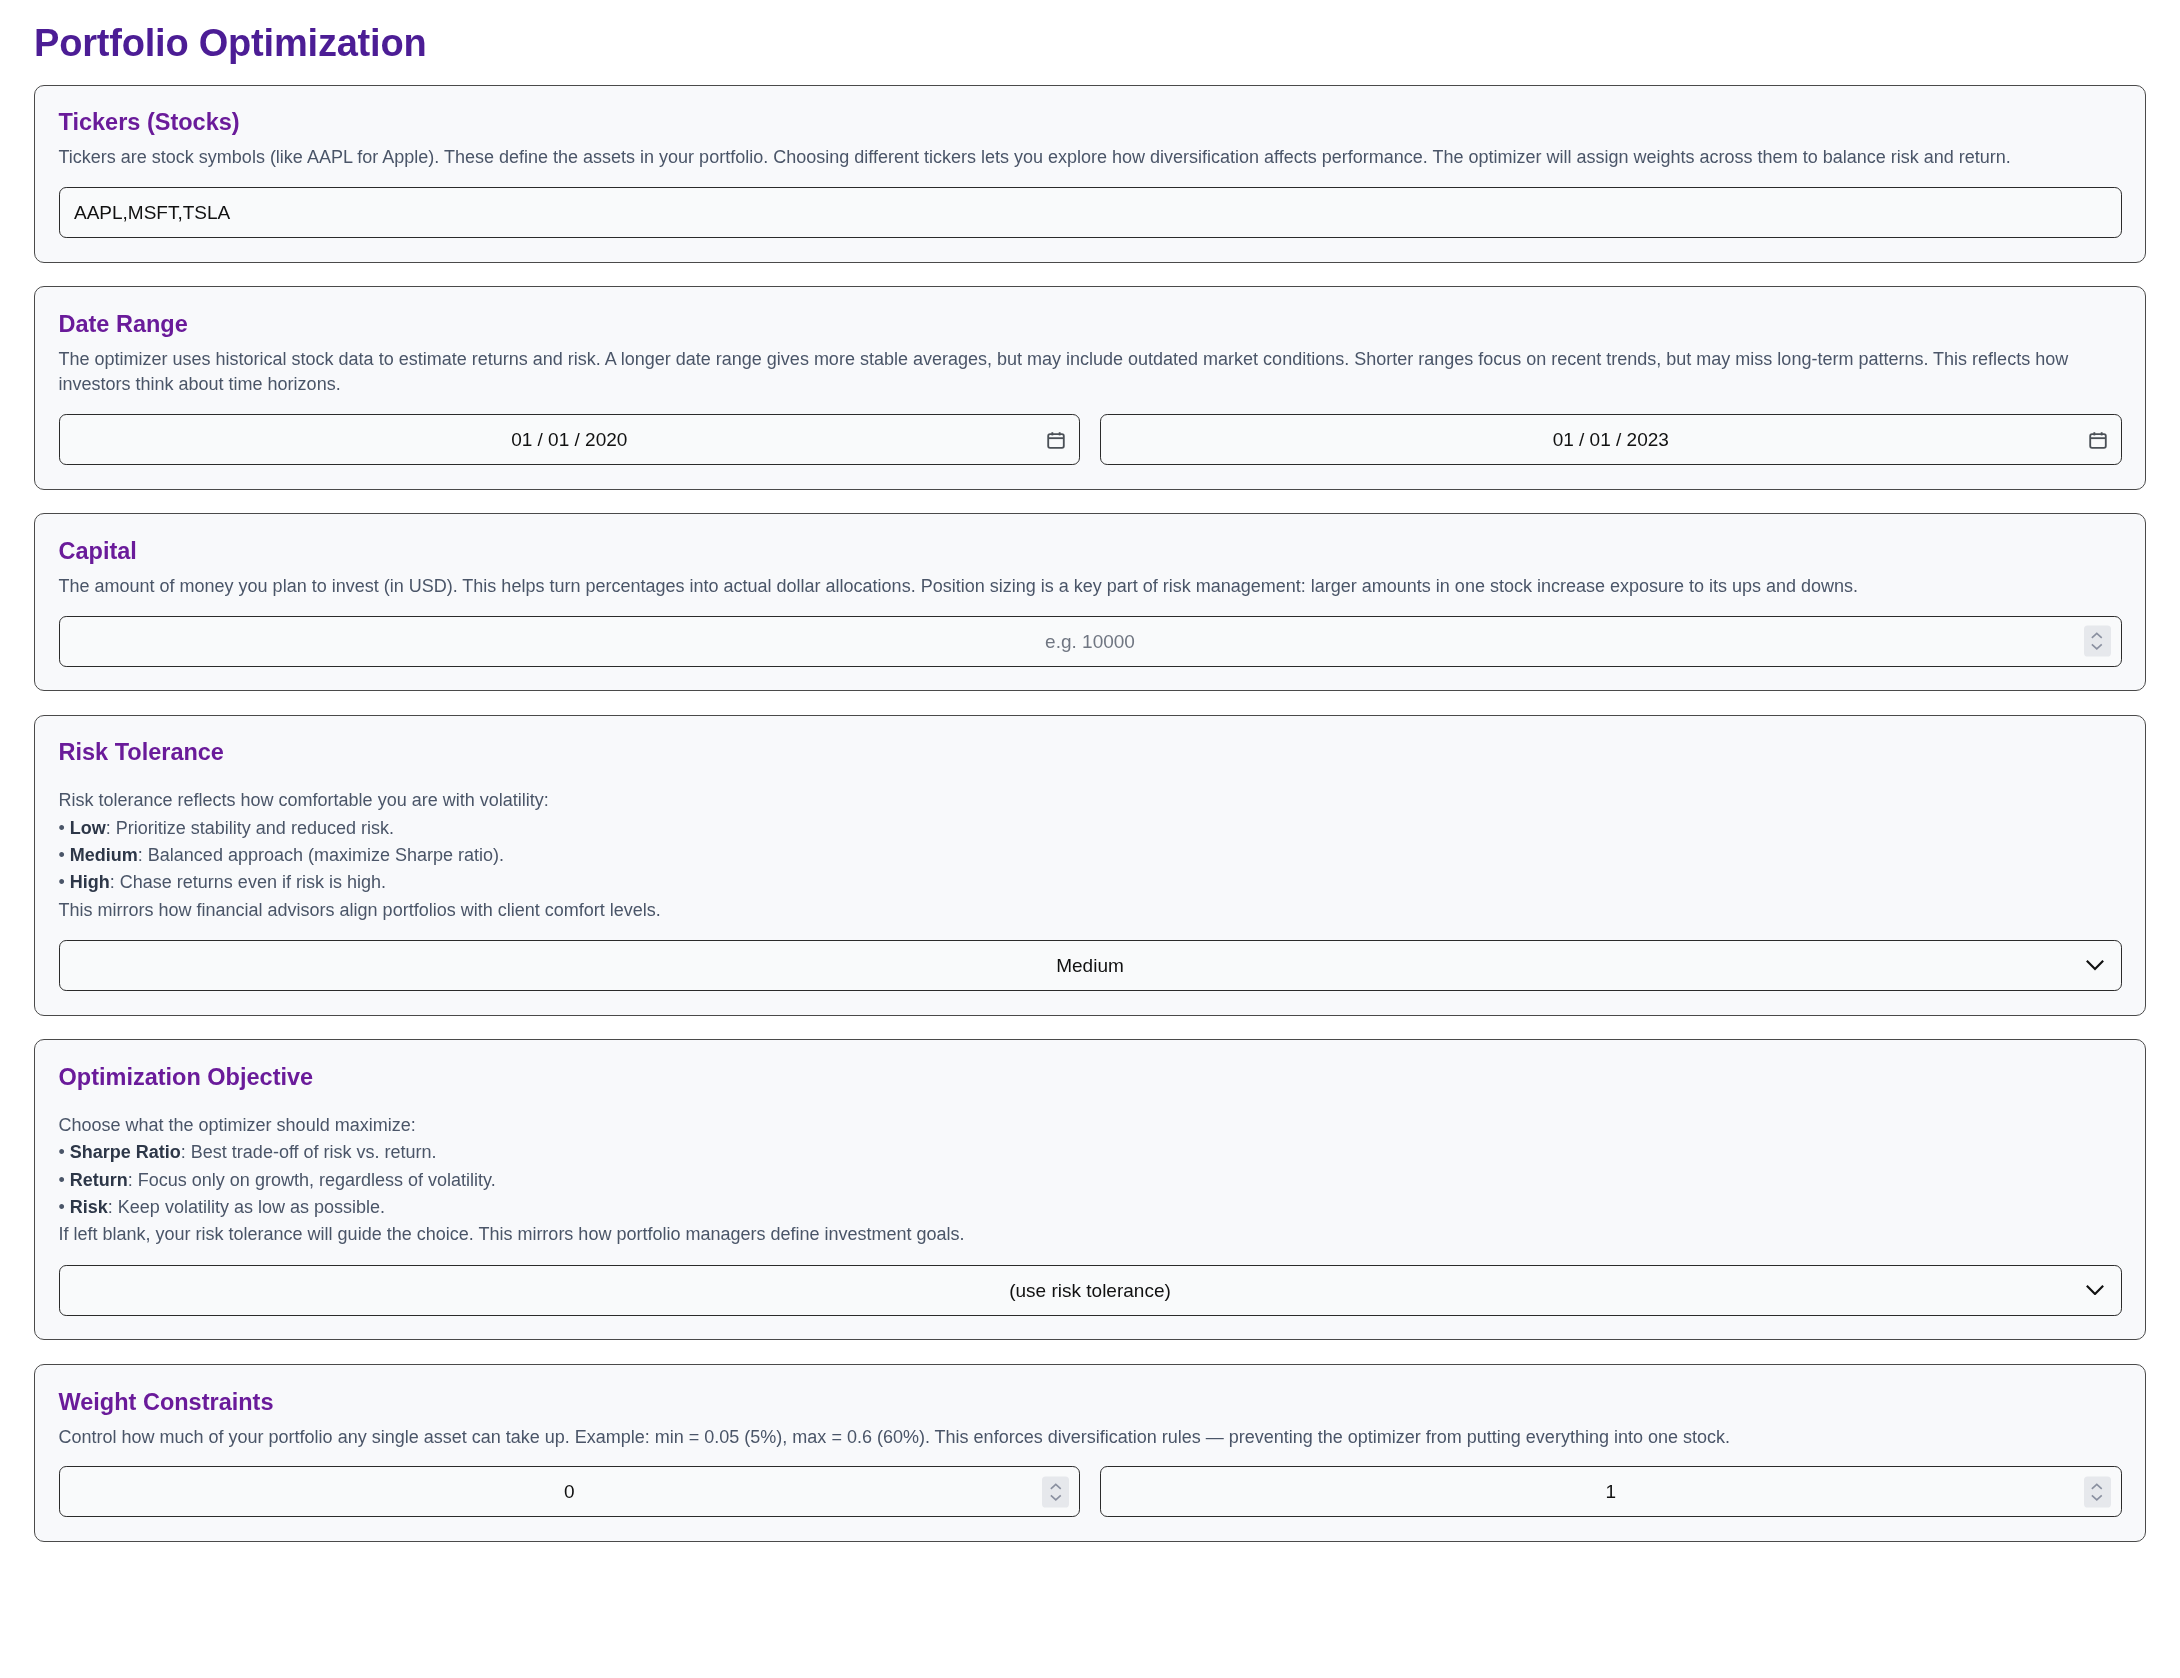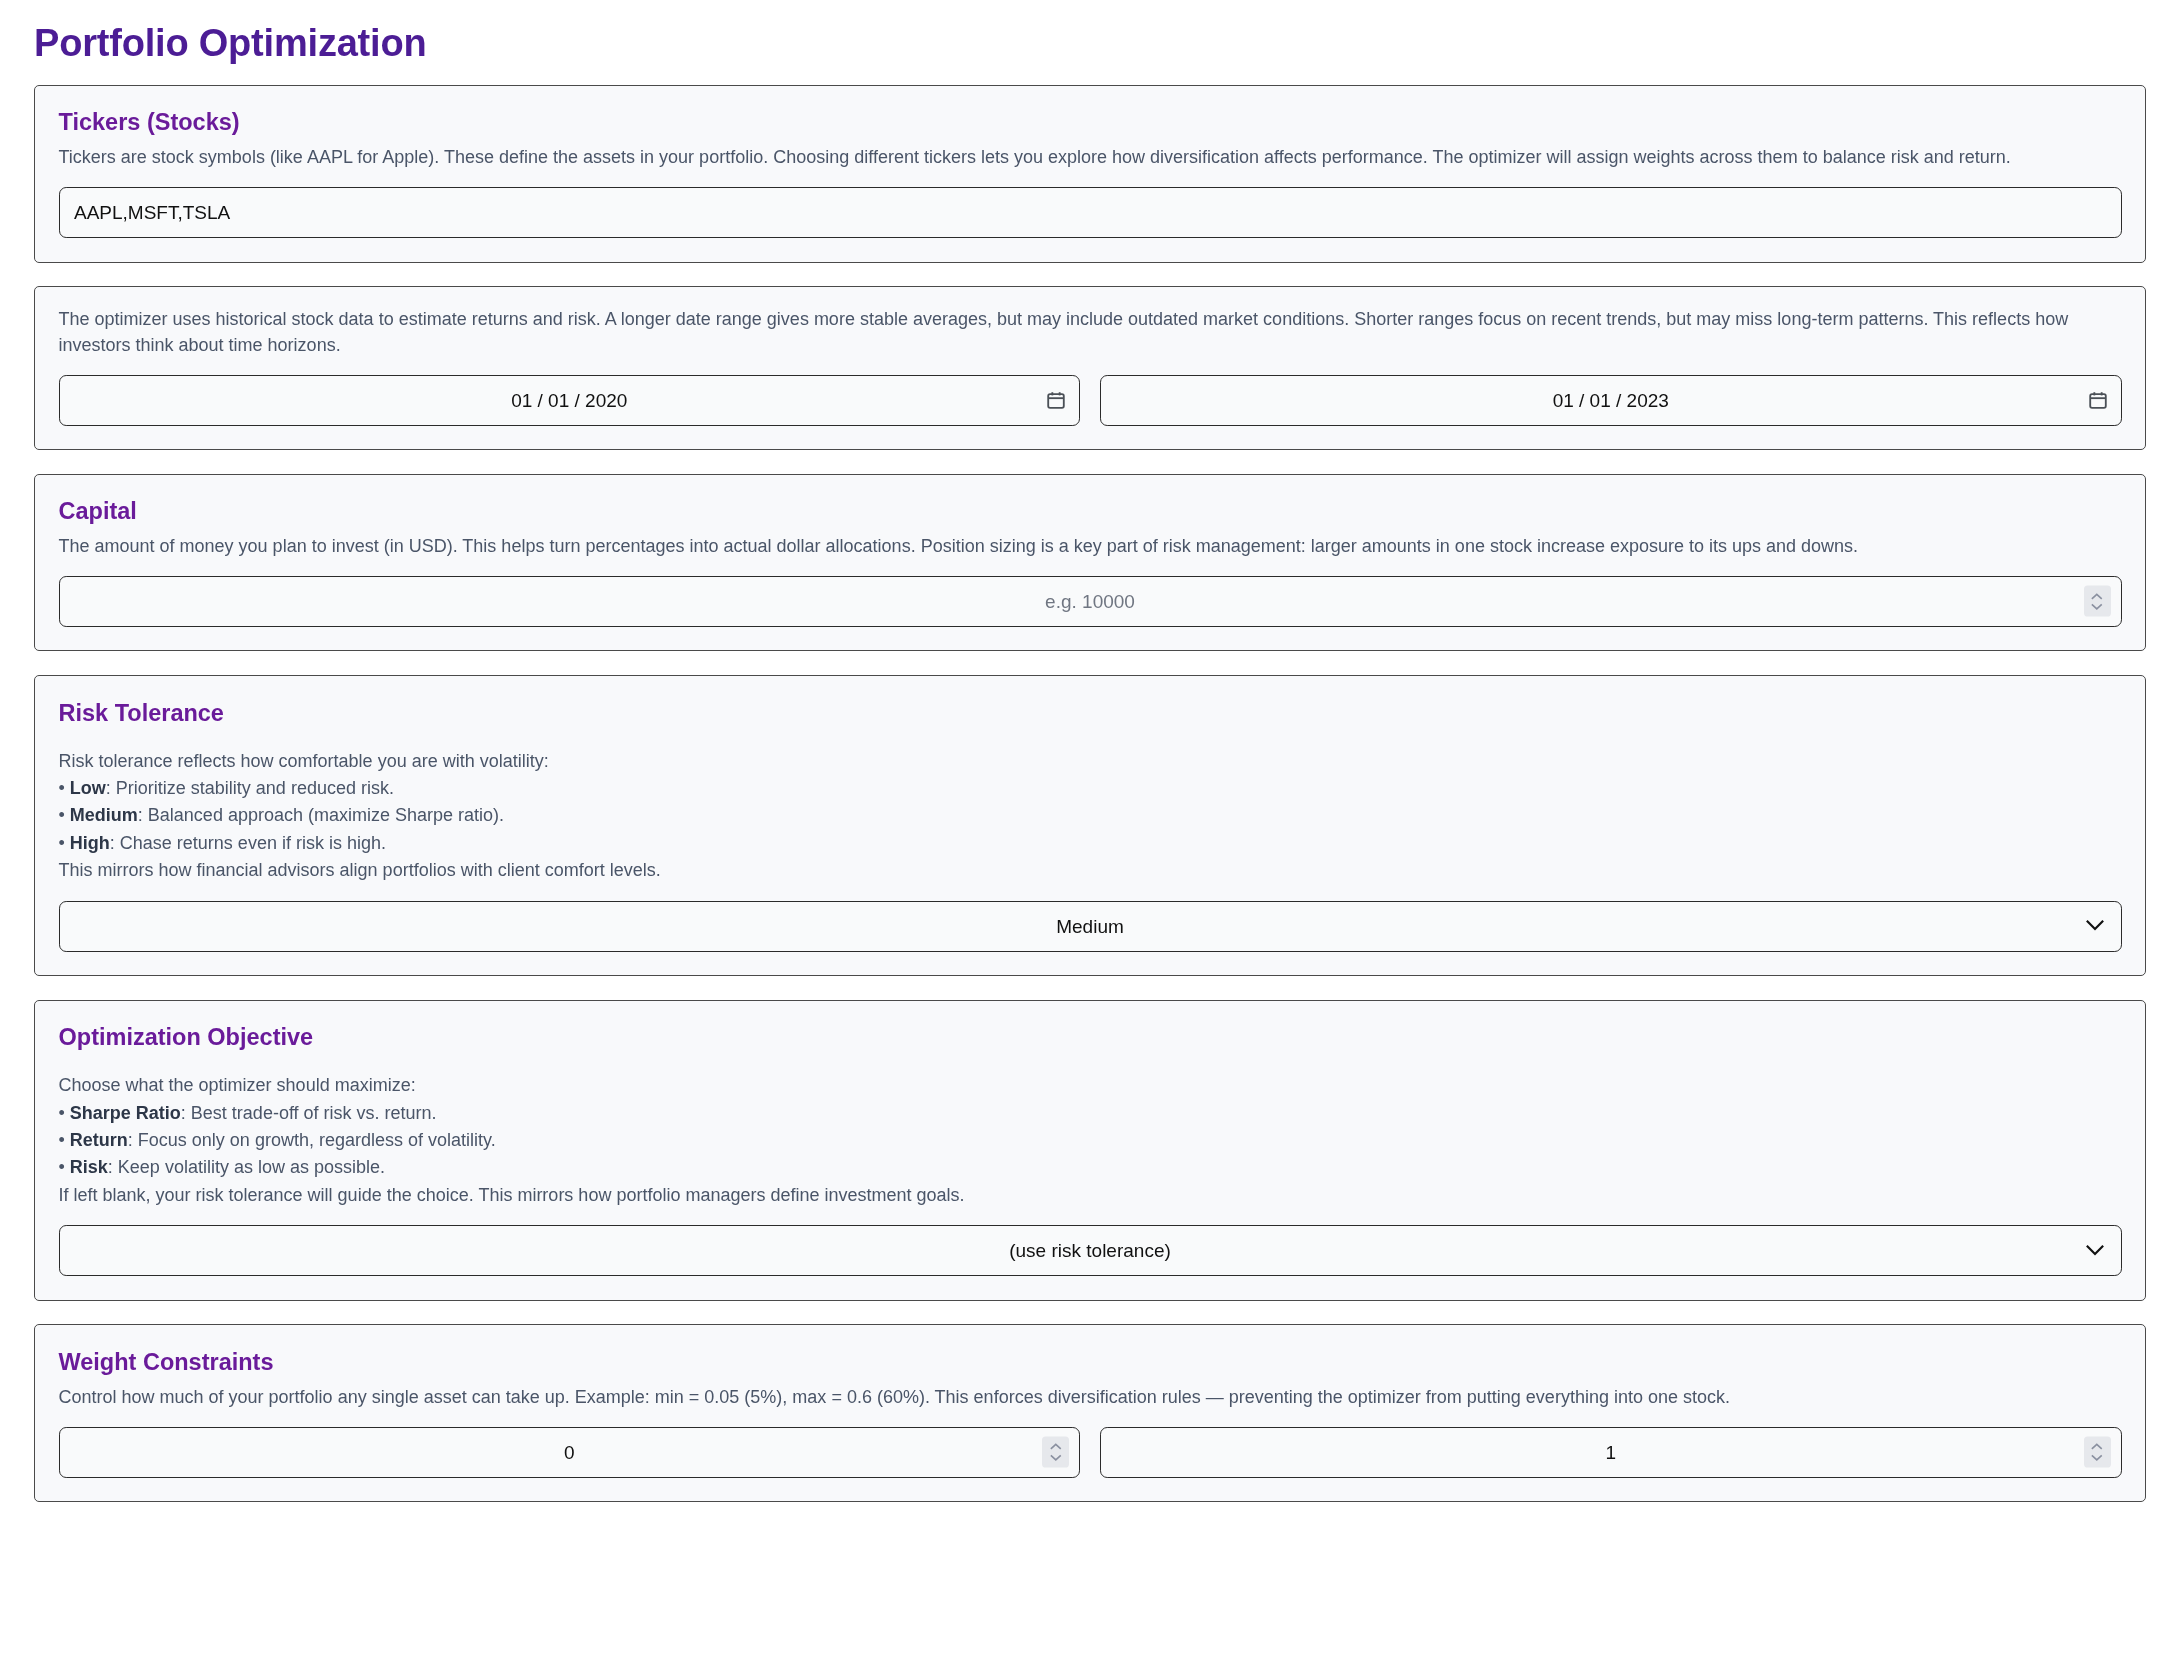--- a/index.html
+++ b/index.html
@@ -21,21 +21,21 @@
   }
   .page-title {
     color: #4c1d95;
     font-size: 38px;
     font-weight: bold;
     margin: 9px 0 20px 0;
     letter-spacing: -0.2px;
   }
   .card {
     border: 1.8px solid #4a4a4a;
-    border-radius: 5px;
+    border-radius: 10px;
     background: #f8f9fb;
     padding: 20px 23.5px 23.5px 23.5px;
     margin-bottom: 23.5px;
   }
   .card-title {
     color: #6a1b9a;
     font-size: 23.5px;
     font-weight: bold;
     margin: 3.6px 0 9px 0;
   }
@@ -120,20 +120,21 @@
 
   <div class="page-title">Portfolio Optimization</div>
 
   <div class="card">
     <div class="card-title">Tickers (Stocks)</div>
     <div class="card-desc">Tickers are stock symbols (like AAPL for Apple). These define the assets in your portfolio. Choosing different tickers lets you explore how diversification affects performance. The optimizer will assign weights across them to balance risk and return.</div>
     <div class="inp">AAPL,MSFT,TSLA</div>
   </div>
 
   <div class="card">
+    <div class="card-title">Date Range</div>
     <div class="card-desc">The optimizer uses historical stock data to estimate returns and risk. A longer date range gives more stable averages, but may include outdated market conditions. Shorter ranges focus on recent trends, but may miss long-term patterns. This reflects how investors think about time horizons.</div>
     <div class="field-row">
       <div class="with-icon">
         <div class="inp">01 / 01 / 2020</div>
         <span class="icon-right">
           <svg width="22" height="22" viewBox="0 0 24 24" fill="none" stroke="#4b5057" stroke-width="2">
             <rect x="3.5" y="5.5" width="17" height="15" rx="2"></rect>
             <line x1="3.5" y1="10" x2="20.5" y2="10"></line>
             <line x1="8" y1="3.5" x2="8" y2="7"></line>
             <line x1="16" y1="3.5" x2="16" y2="7"></line>

